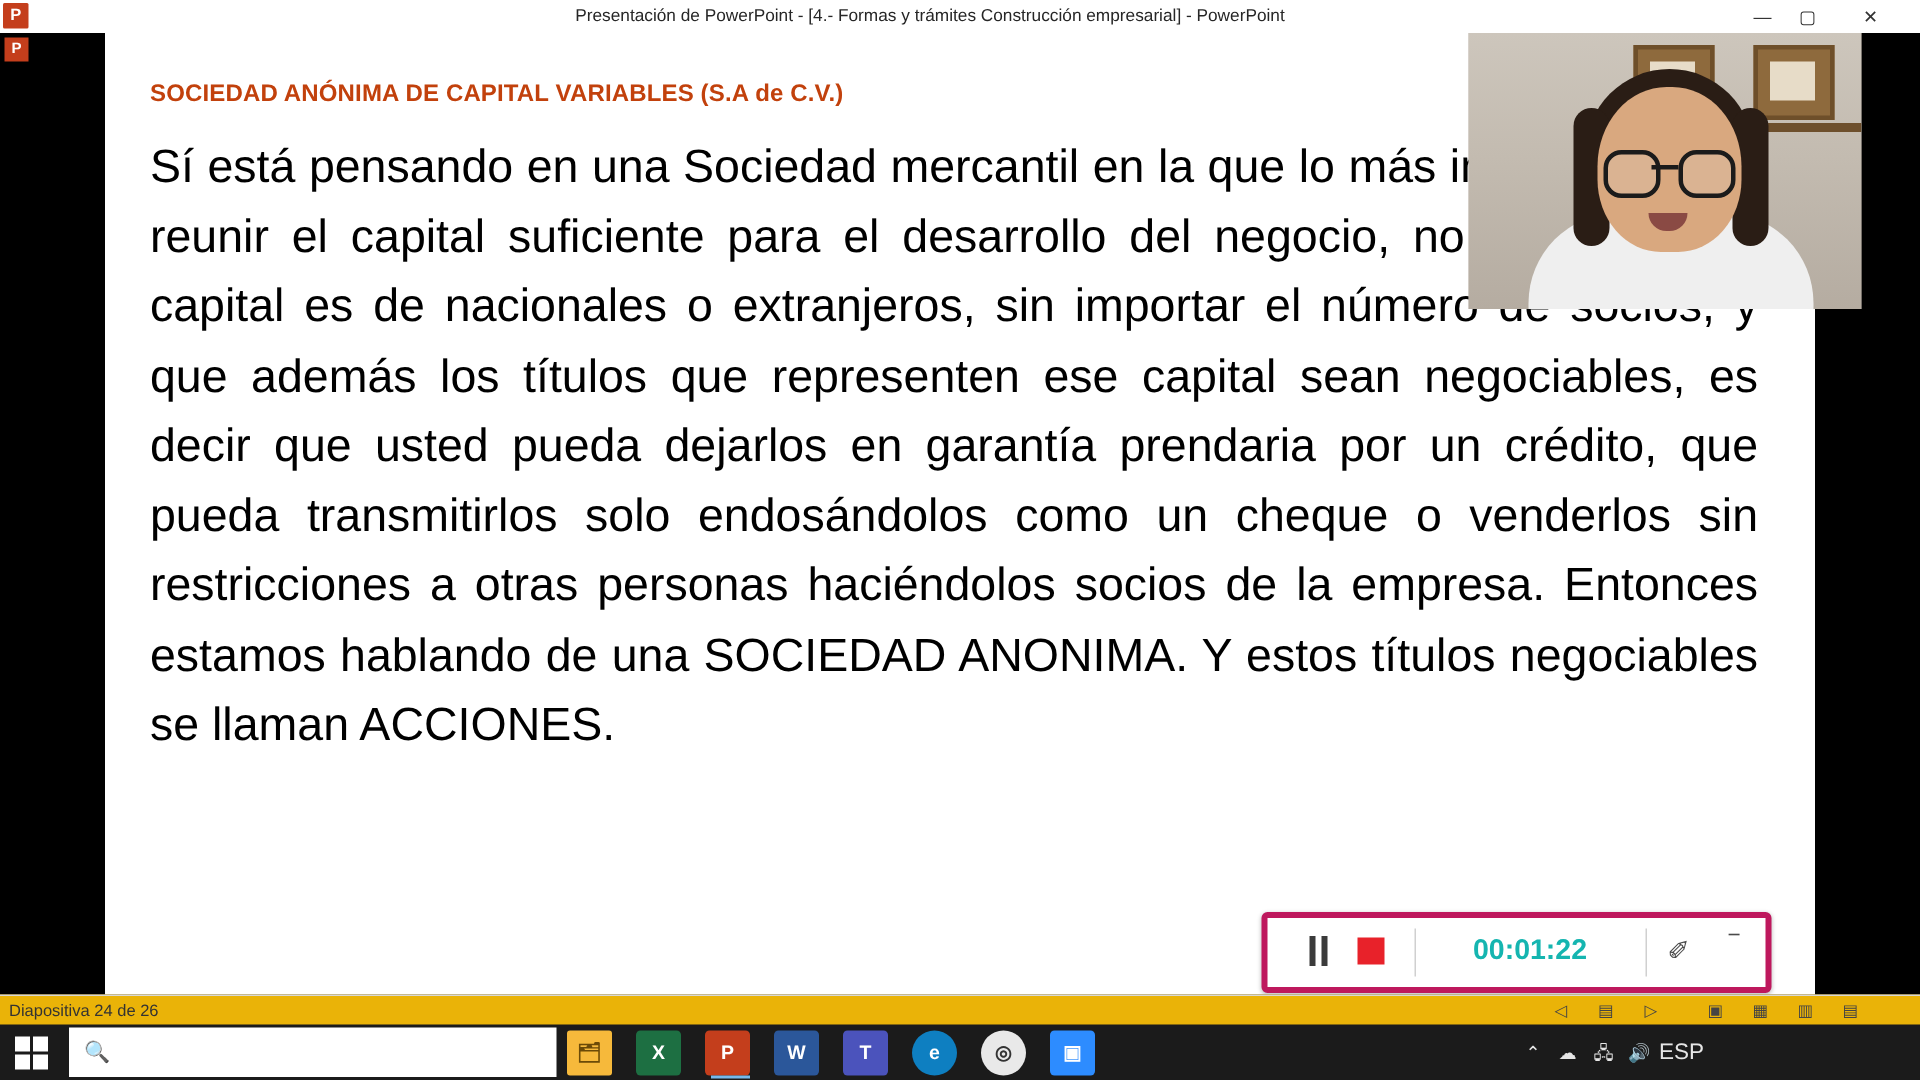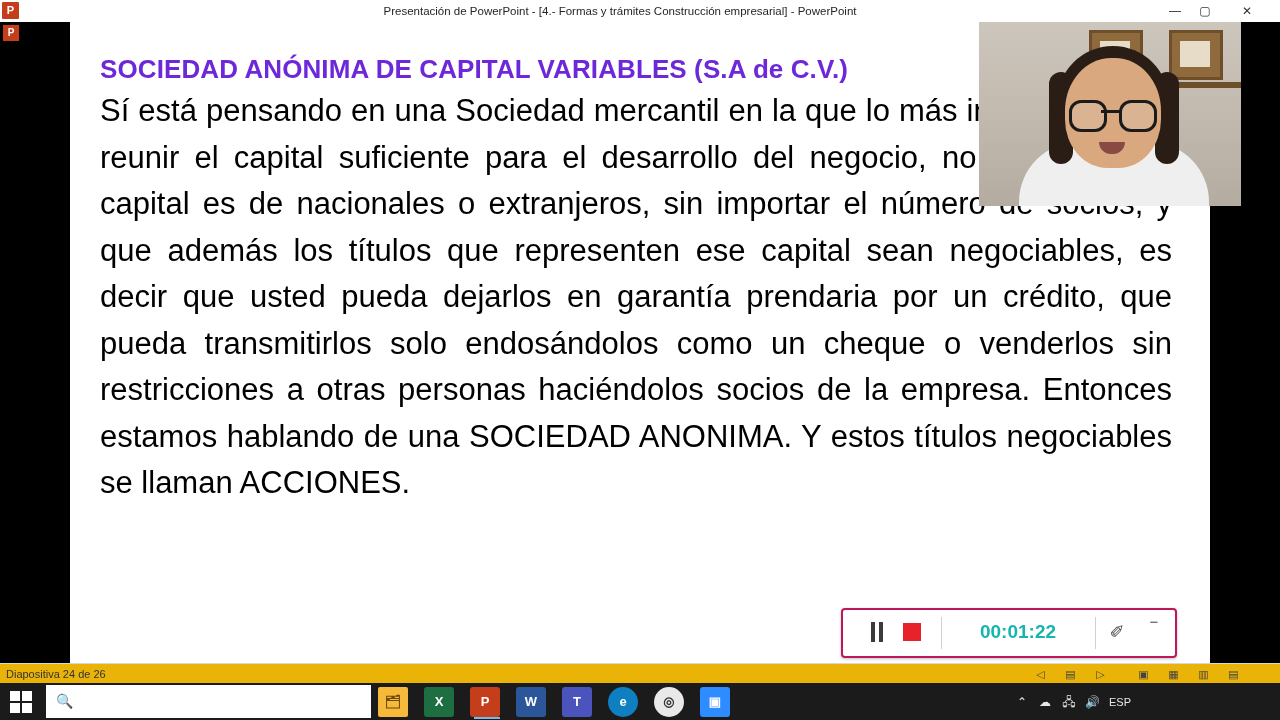--- a/index.html
+++ b/index.html
@@ -73,23 +73,23 @@
   #slide {
     position: absolute;
     left: 70px; top: 0px;
     width: 1140px; height: 641px;
     background: #ffffff;
   }
   #slide-title {
     position: absolute;
     left: 30px; top: 32px;
     width: 1080px;
-    font-size: 26px;
+    font-size: 16px;
     font-weight: bold;
-    color: #6d28d9;
+    color: #c2410c;
     letter-spacing: 0.1px;
     font-family: "Liberation Sans", sans-serif;
   }
   #slide-body {
     position: absolute;
     left: 30px; top: 66px;
     width: 1072px;
     font-size: 31px;
     line-height: 46.5px;
     color: #000;
@@ -191,21 +191,21 @@
     background: #8a4a44;
     border-radius: 0 0 13px 13px;
   }
 
   
   #rec-toolbar {
     position: absolute;
     left: 841px; top: 586px;
     width: 332px; height: 46px;
     background: #ffffff;
-    border: 2px solid #be185d;
+    border: 4px solid #be185d;
     border-radius: 4px;
     box-shadow: 0 1px 3px rgba(0,0,0,0.25);
   }
   #rec-pause {
     position: absolute;
     left: 26px; top: 12px;
     width: 16px; height: 20px;
   }
   #rec-pause span {
     position: absolute;
@@ -370,21 +370,21 @@
     height: 16px;
     line-height: 16px;
     font-size: 12px;
     color: #e6e6e6;
     text-align: center;
   }
   #tray-up   { left: 1014px; width: 16px; }
   #tray-cloud{ left: 1036px; width: 18px; }
   #tray-net  { left: 1060px; width: 18px; }
   #tray-vol  { left: 1084px; width: 18px; }
-  #tray-lang { left: 1106px; width: 28px; font-size: 11px; }
+  #tray-lang { left: 1106px; width: 28px; font-size: 15px; }
 
   
   #left-strip-icon {
     position: absolute;
     left: 3px; top: 3px;
     width: 16px; height: 16px;
     background: #c43e1c;
     color: #fff;
     font-size: 10px;
     font-weight: bold;

